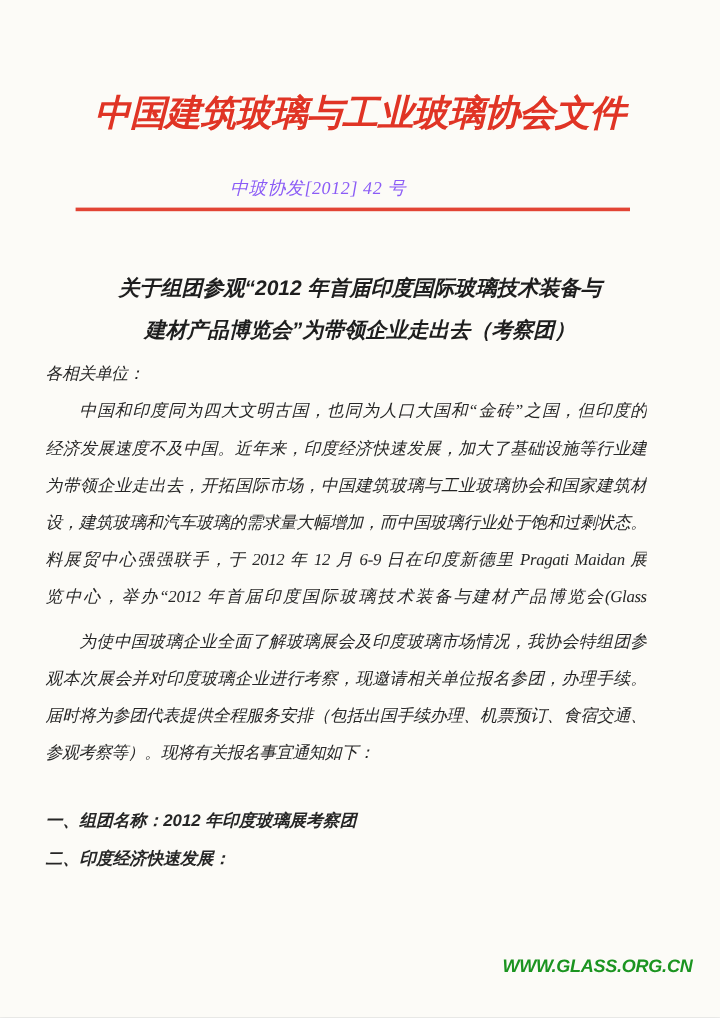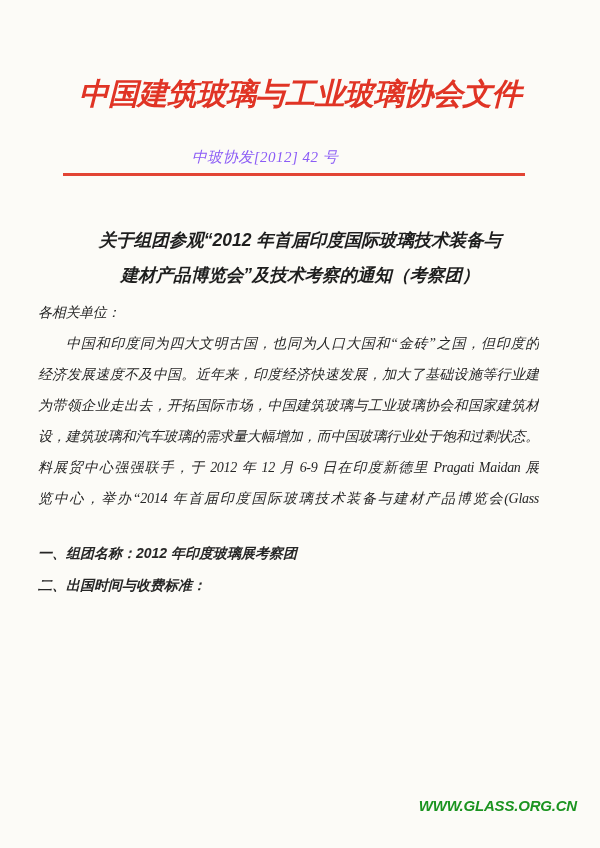--- a/index.html
+++ b/index.html
@@ -67,39 +67,45 @@
 <div class="page">
 
   <div class="header-title">中国建筑玻璃与工业玻璃协会文件</div>
 
   <div class="doc-number">中玻协发[2012] 42 号</div>
 
   <div class="red-line"></div>
 
   <div class="notice-title">
     <div>关于组团参观“2012 年首届印度国际玻璃技术装备与</div>
-    <div>建材产品博览会”及技术考察的通知（考察团）</div>
+    <div>建材产品博览会”为带领企业走出去（考察团）</div>
   </div>
 
   <div class="body-text">
 
     <div class="ln left">各相关单位：</div>
 
     <div class="para1">
       <div class="ln indent">中国和印度同为四大文明古国，也同为人口大国和“金砖”之国，但印度的</div>
       <div class="ln">经济发展速度不及中国。近年来，印度经济快速发展，加大了基础设施等行业建</div>
       <div class="ln">为带领企业走出去，开拓国际市场，中国建筑玻璃与工业玻璃协会和国家建筑材</div>
       <div class="ln">设，建筑玻璃和汽车玻璃的需求量大幅增加，而中国玻璃行业处于饱和过剩状态。</div>
       <div class="ln">料展贸中心强强联手，于 2012 年 12 月 6-9 日在印度新德里 Pragati Maidan 展</div>
-      <div class="ln">览中心，举办“2014 年首届印度国际玻璃技术装备与建材产品博览会(Glass</div>
+      <div class="ln">览中心，举办“2012 年首届印度国际玻璃技术装备与建材产品博览会(Glass</div>
     </div>
 
+    <div class="para2">
+      <div class="ln indent">为使中国玻璃企业全面了解玻璃展会及印度玻璃市场情况，我协会特组团参</div>
+      <div class="ln">观本次展会并对印度玻璃企业进行考察，现邀请相关单位报名参团，办理手续。</div>
+      <div class="ln">届时将为参团代表提供全程服务安排（包括出国手续办理、机票预订、食宿交通、</div>
+      <div class="ln left">参观考察等）。现将有关报名事宜通知如下：</div>
+    </div>
 
     <div class="items">
       <div class="item-ln">一、组团名称：2012 年印度玻璃展考察团</div>
-      <div class="item-ln">二、出国时间与收费标准：</div>
+      <div class="item-ln">二、印度经济快速发展：</div>
     </div>
 
   </div>
 
   <div class="footer-url">WWW.GLASS.ORG.CN</div>
 
 </div>
 
 </body></html>

